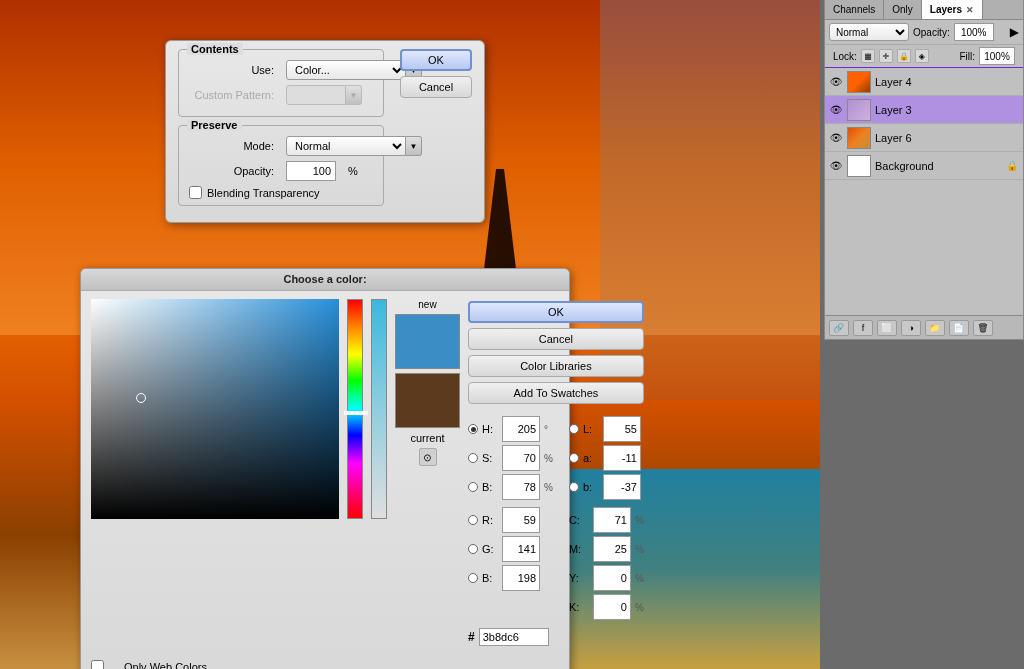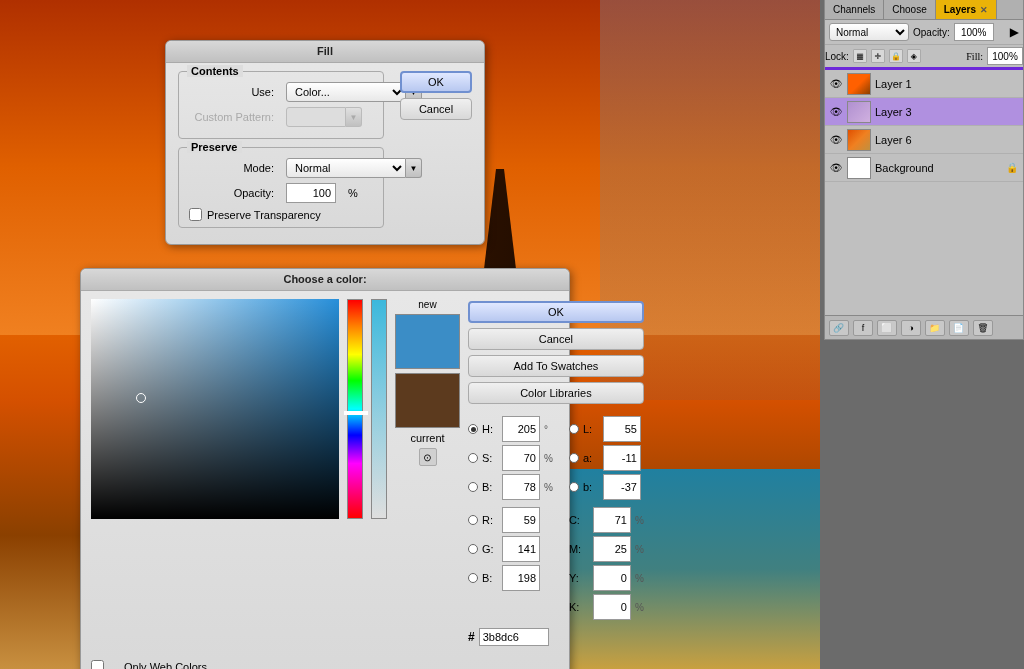--- a/index.html
+++ b/index.html
@@ -83,21 +83,21 @@
     }
     .layers-tab {
       padding: 2px 8px;
       font-size: 10px;
       cursor: pointer;
       display: flex;
       align-items: center;
       border-right: 1px solid #888;
     }
     .layers-tab.active {
-      background: #eab308;
+      background: #ffffff;
       font-weight: bold;
     }
     .layers-tab .close-x {
       margin-left: 4px;
       font-size: 9px;
       color: #555;
     }
     .layers-controls {
       display: flex;
       align-items: center;
@@ -119,35 +119,35 @@
       width: 36px;
       height: 18px;
       font-size: 10px;
       border: 1px solid #999;
       text-align: center;
       background: white;
     }
     .layers-lock-row {
       display: flex;
       align-items: center;
-      padding: 2px 0;
-      border-bottom: 3px solid #6d28d9;
+      padding: 2px 8px;
+      border-bottom: 1px solid #6d28d9;
       gap: 4px;
       font-size: 10px;
     }
     .lock-icon {
       width: 14px;
       height: 14px;
       background: #d8d8d8;
       border: 1px solid #aaa;
       border-radius: 1px;
       display: flex; align-items: center; justify-content: center;
       font-size: 8px;
     }
-    .fill-label { margin-left: auto; font-size: 10px; font-family: Liberation Serif, serif; }
+    .fill-label { margin-left: auto; font-size: 10px; }
     .fill-input {
       width: 36px;
       height: 18px;
       font-size: 10px;
       border: 1px solid #999;
       text-align: center;
       background: white;
     }
 
     .layer-item {
@@ -545,21 +545,21 @@
   <div class="bg-ocean"></div>
   <div class="bg-overlay-blue"></div>
 </div>
 
 <div class="layers-panel">
   <div class="layers-tabs">
     <div class="layers-tab">
       <span>Channels</span>
     </div>
     <div class="layers-tab">
-      <span>Choose</span>
+      <span>Only</span>
     </div>
     <div class="layers-tab active">
       <span>Layers</span>
       <span class="close-x">✕</span>
     </div>
   </div>
 
   <div class="layers-controls">
     <select class="blend-select">
       <option>Normal</option>
@@ -575,21 +575,21 @@
     <div class="lock-icon">✛</div>
     <div class="lock-icon">🔒</div>
     <div class="lock-icon">◈</div>
     <span class="fill-label">Fill:</span>
     <input class="fill-input" value="100%" style="">
   </div>
 
   <div class="layer-item">
     <span class="layer-eye">👁</span>
     <div class="layer-thumb thumb-layer2"></div>
-    <span class="layer-name">Layer 1</span>
+    <span class="layer-name">Layer 4</span>
   </div>
   <div class="layer-item selected">
     <span class="layer-eye">👁</span>
     <div class="layer-thumb thumb-layer3"></div>
     <span class="layer-name">Layer 3</span>
   </div>
   <div class="layer-item">
     <span class="layer-eye">👁</span>
     <div class="layer-thumb thumb-layer1"></div>
     <span class="layer-name">Layer 6</span>
@@ -606,23 +606,20 @@
     <div class="bottom-btn">f</div>
     <div class="bottom-btn">⬜</div>
     <div class="bottom-btn">◑</div>
     <div class="bottom-btn">📁</div>
     <div class="bottom-btn">📄</div>
     <div class="bottom-btn">🗑</div>
   </div>
 </div>
 
 <div class="dialog fill-dialog">
-  <div class="dialog-titlebar">
-    <span>Fill</span>
-  </div>
   <div class="dialog-body" style="position:relative; padding-right: 100px;">
 
     <div class="fieldset">
       <span class="fieldset-legend">Contents</span>
       <div class="form-row" style="margin-top:4px;">
         <span class="form-label">Use:</span>
         <div style="display:flex; align-items:center;">
           <select class="form-select" style="border-radius:3px 0 0 3px;">
             <option>Color...</option>
           </select>
@@ -649,21 +646,21 @@
           <div class="form-select-arrow">▼</div>
         </div>
       </div>
       <div class="form-row">
         <span class="form-label">Opacity:</span>
         <input class="form-input-small" value="100" style="">
         <span>%</span>
       </div>
       <div class="checkbox-row">
         <input type="checkbox" style="">
-        <span>Preserve Transparency</span>
+        <span>Blending Transparency</span>
       </div>
     </div>
 
     <div class="dialog-buttons">
       <button class="btn default">OK</button>
       <button class="btn">Cancel</button>
     </div>
   </div>
 </div>
 
@@ -689,22 +686,22 @@
       <div class="color-preview-box preview-new"></div>
       <div class="color-preview-box preview-current"></div>
       <span class="color-preview-current-label">current</span>
       <div class="color-picker-icon">⊙</div>
     </div>
 
     <div class="color-picker-right">
       <div class="cp-buttons">
         <button class="btn default" style="min-width:80px;">OK</button>
         <button class="btn" style="min-width:80px;">Cancel</button>
+        <button class="btn btn-long" style="min-width:110px;">Color Libraries</button>
         <button class="btn btn-long" style="min-width:110px;">Add To Swatches</button>
-        <button class="btn btn-long" style="min-width:110px;">Color Libraries</button>
       </div>
 
       <div style="display:flex; gap:16px;">
 
         <div style="display:flex; flex-direction:column; gap:3px;">
           <div class="cp-row">
             <div class="cp-radio selected"></div>
             <span class="cp-label">H:</span>
             <input class="cp-input" value="205" style="">
             <span class="cp-unit">°</span>

